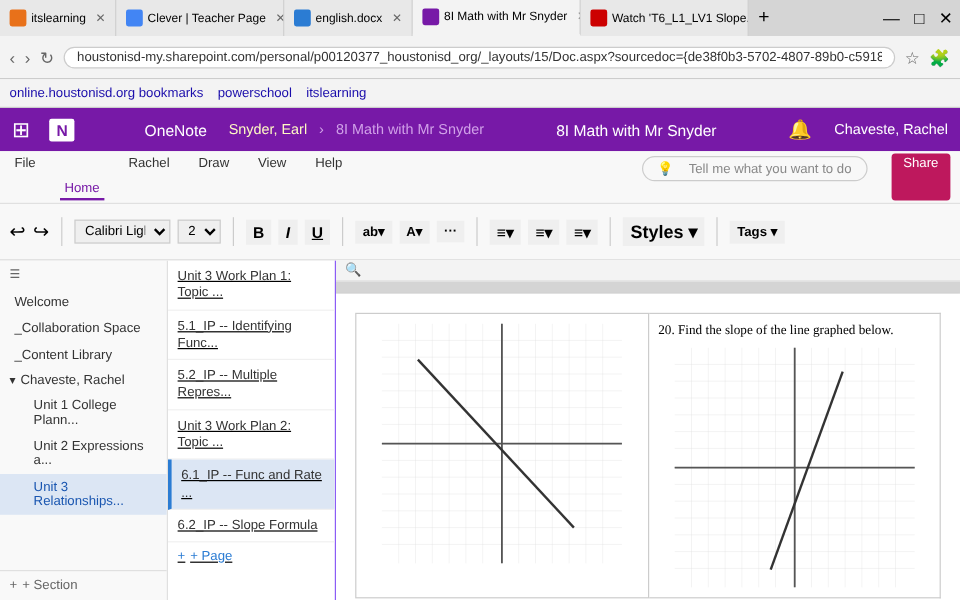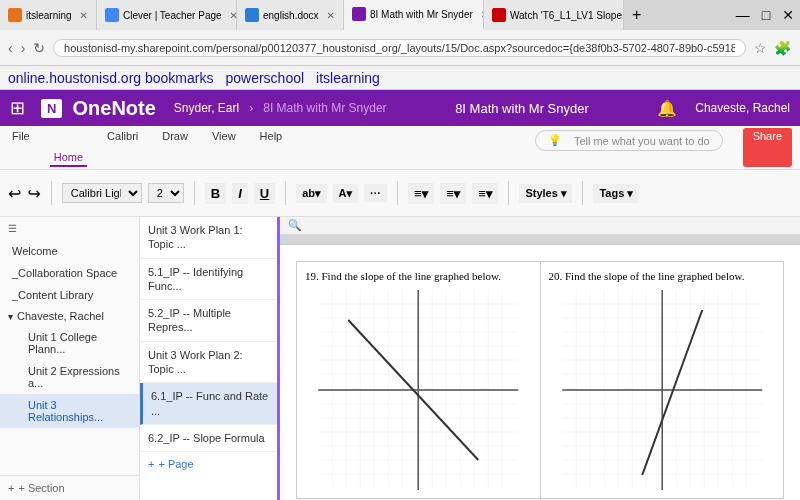--- a/index.html
+++ b/index.html
@@ -5,21 +5,21 @@
     * { margin: 0; padding: 0; box-sizing: border-box; }
     body { width: 800px; height: 500px; overflow: hidden; font-family: 'Segoe UI', Arial, sans-serif; font-size: 12px; background: #f3f3f3; }
     .tabs { display: flex; height: 30px; background: #d5d5d5; font-size: 10px; }
     .tab { display: flex; align-items: center; padding: 0 8px; height: 30px; background: #e8e8e8; border-right: 1px solid #ccc; gap: 4px; max-width: 140px; overflow: hidden; white-space: nowrap; font-size: 10px; }
     .tab.active { background: #f3f3f3; border-bottom: 2px solid #f3f3f3; }
     .tab-icon { width: 14px; height: 14px; border-radius: 2px; flex-shrink: 0; }
     .tab-close { margin-left: 4px; cursor: pointer; color: #666; font-size: 10px; }
     .address-bar { background: #f3f3f3; padding: 4px 8px; display: flex; align-items: center; gap: 8px; border-bottom: 1px solid #ccc; height: 36px; }
     .address-bar .nav-btn { color: #666; font-size: 14px; cursor: pointer; }
     .address-input { flex: 1; background: white; border: 1px solid #ccc; border-radius: 12px; padding: 2px 10px; font-size: 11px; color: #333; }
-    .bookmarks-bar { background: #f3f3f3; padding: 2px 8px; display: flex; align-items: center; gap: 12px; border-bottom: 1px solid #ccc; height: 24px; font-size: 14px; color: #333; }
+    .bookmarks-bar { background: #f3f3f3; padding: 2px 8px; display: flex; align-items: center; gap: 12px; border-bottom: 1px solid #ccc; height: 24px; font-size: 11px; color: #333; }
     .bookmark-item { cursor: pointer; color: #1a0dab; display: flex; align-items: center; gap: 3px; }
 
     
     .onenote { display: flex; flex-direction: column; height: calc(500px - 90px); }
     .on-titlebar { background: #7719a7; color: white; height: 36px; display: flex; align-items: center; padding: 0 10px; gap: 10px; }
     .on-logo { background: white; color: #7719a7; font-weight: bold; font-size: 13px; padding: 2px 6px; border-radius: 2px; }
     .on-title { flex: 1; text-align: center; font-size: 13px; font-weight: 500; }
     .on-bell { margin-right: 8px; font-size: 16px; }
     .on-user { font-size: 12px; }
     .on-appgrid { font-size: 18px; margin-right: 6px; cursor: pointer; }
@@ -43,21 +43,21 @@
     .sidebar-header { padding: 6px 8px; font-size: 10px; color: #666; display: flex; align-items: center; gap: 4px; cursor: pointer; }
     .sidebar-item { padding: 5px 8px 5px 12px; font-size: 11px; color: #333; cursor: pointer; }
     .sidebar-item.active { background: #dce6f4; color: #1a56b0; font-weight: 500; }
     .sidebar-item.indent1 { }
     .sidebar-item.indent2 { padding-left: 28px; }
     .sidebar-group { display: flex; align-items: center; padding: 4px 8px; font-size: 11px; color: #333; cursor: pointer; gap: 4px; }
     .sidebar-group .arrow { font-size: 10px; }
     .sidebar-footer { margin-top: auto; border-top: 1px solid #e0e0e0; padding: 6px 8px; font-size: 11px; color: #666; cursor: pointer; display: flex; align-items: center; gap: 4px; }
 
     
-    .page-list { width: 140px; background: white; border-right: 3px solid #8b5cf6; overflow-y: auto; }
+    .page-list { width: 140px; background: white; border-right: 1px solid #8b5cf6; overflow-y: auto; text-decoration: underline; }
     .page-item { padding: 6px 8px; font-size: 11px; color: #333; cursor: pointer; border-bottom: 1px solid #f0f0f0; line-height: 1.3; }
     .page-item.active { background: #dce6f4; border-left: 3px solid #2b7cd3; }
     .page-footer { padding: 6px 8px; font-size: 11px; color: #2b7cd3; cursor: pointer; display: flex; align-items: center; gap: 4px; }
 
     
     .doc-area { flex: 1; background: #d4d4d4; overflow: auto; display: flex; flex-direction: column; }
     .doc-toolbar { background: #f3f3f3; border-bottom: 1px solid #ddd; padding: 2px 8px; display: flex; align-items: center; gap: 4px; font-size: 11px; color: #666; }
     .doc-content { flex: 1; padding: 10px; display: flex; flex-direction: column; gap: 10px; align-items: center; }
     .doc-page { background: white; width: 520px; min-height: 280px; padding: 16px; box-shadow: 0 1px 3px rgba(0,0,0,0.2); }
 
@@ -117,44 +117,44 @@
   <span class="bookmark-item">online.houstonisd.org bookmarks</span>
   <span class="bookmark-item">powerschool</span>
   <span class="bookmark-item">itslearning</span>
 </div>
 
 <div class="onenote">
 
   <div class="on-titlebar">
     <span class="on-appgrid">⊞</span>
     <div class="on-logo">N</div>
-    <span style="font-weight:700;font-size:20px;">OneNote</span>
+    <span style="font-weight:400;font-size:13px;margin-left:48px;">OneNote</span>
     <span style="margin-left:8px;color:#fef9c3;">Snyder, Earl</span>
     <span style="color:#d0a0e8;">›</span>
     <span style="color:#d0a0e8;">8I Math with Mr Snyder</span>
     <span class="on-title">8I Math with Mr Snyder</span>
     <span class="on-bell">🔔</span>
     <span class="on-user">Chaveste, Rachel</span>
   </div>
 
   <div class="ribbon">
     <div class="ribbon-menu">
       <span>File</span>
       <span class="active">Home</span>
-      <span>Calibri</span>
+      <span>Rachel</span>
       <span>Draw</span>
       <span>View</span>
       <span>Help</span>
       <span style="margin-left:auto;">
         <span style="display:inline-flex;align-items:center;gap:4px;border:1px solid #ccc;border-radius:12px;padding:1px 8px;color:#888;font-size:11px;">
           <span>💡</span>
           <span>Tell me what you want to do</span>
         </span>
       </span>
-      <span style="background:#ef4444;color:white;padding:2px 10px;border-radius:3px;">Share</span>
+      <span style="background:#be185d;color:white;padding:2px 10px;border-radius:3px;">Share</span>
     </div>
     <div class="ribbon-tools">
       <span style="font-size:16px;cursor:pointer;">↩</span>
       <span style="font-size:16px;cursor:pointer;">↪</span>
       <div class="divider"></div>
       <select class="font-select">
         <option>Calibri Light</option>
       </select>
       <select class="font-size">
         <option>20</option>
@@ -165,21 +165,21 @@
       <button class="format-btn"><u>U</u></button>
       <div class="divider"></div>
       <button class="format-btn" style="font-size:11px;">ab▾</button>
       <button class="format-btn" style="font-size:11px;">A▾</button>
       <button class="format-btn" style="font-size:11px;">···</button>
       <div class="divider"></div>
       <button class="format-btn" style="font-size:13px;">≡▾</button>
       <button class="format-btn" style="font-size:13px;">≡▾</button>
       <button class="format-btn" style="font-size:13px;">≡▾</button>
       <div class="divider"></div>
-      <button class="format-btn" style="font-size:11px;"><span>Styles</span> ▾</button>
+      <button class="format-btn" style="font-size:15px;"><span>Styles</span> ▾</button>
       <div class="divider"></div>
       <button class="format-btn" style="font-size:11px;"><span>Tags</span> ▾</button>
     </div>
   </div>
 
   <div class="main-area">
 
     <div class="sidebar">
       <div class="sidebar-header">
         <span>☰</span>
@@ -216,24 +216,20 @@
 
     <div class="doc-area">
       <div class="doc-toolbar">
         <span style="cursor:pointer;">🔍</span>
       </div>
       <div class="doc-content">
         <div class="doc-page">
           <div class="math-problems">
 
             <div class="math-problem">
-              <div class="problem-title">
-                <span>19.</span>
-                <span>Find the slope of the line graphed below.</span>
-              </div>
               <div class="grid-container">
                 <svg class="grid-svg" viewBox="0 0 200 200">
 
                   <line x1="100" y1="0" x2="100" y2="200" stroke="#999" stroke-width="0.5"></line>
                   <line x1="0" y1="100" x2="200" y2="100" stroke="#999" stroke-width="0.5"></line>
                   <g stroke="#ddd" stroke-width="0.3">
                     <line x1="14" y1="0" x2="14" y2="200"></line>
                       <line x1="28" y1="0" x2="28" y2="200"></line>
                     <line x1="42" y1="0" x2="42" y2="200"></line>
                       <line x1="56" y1="0" x2="56" y2="200"></line>

